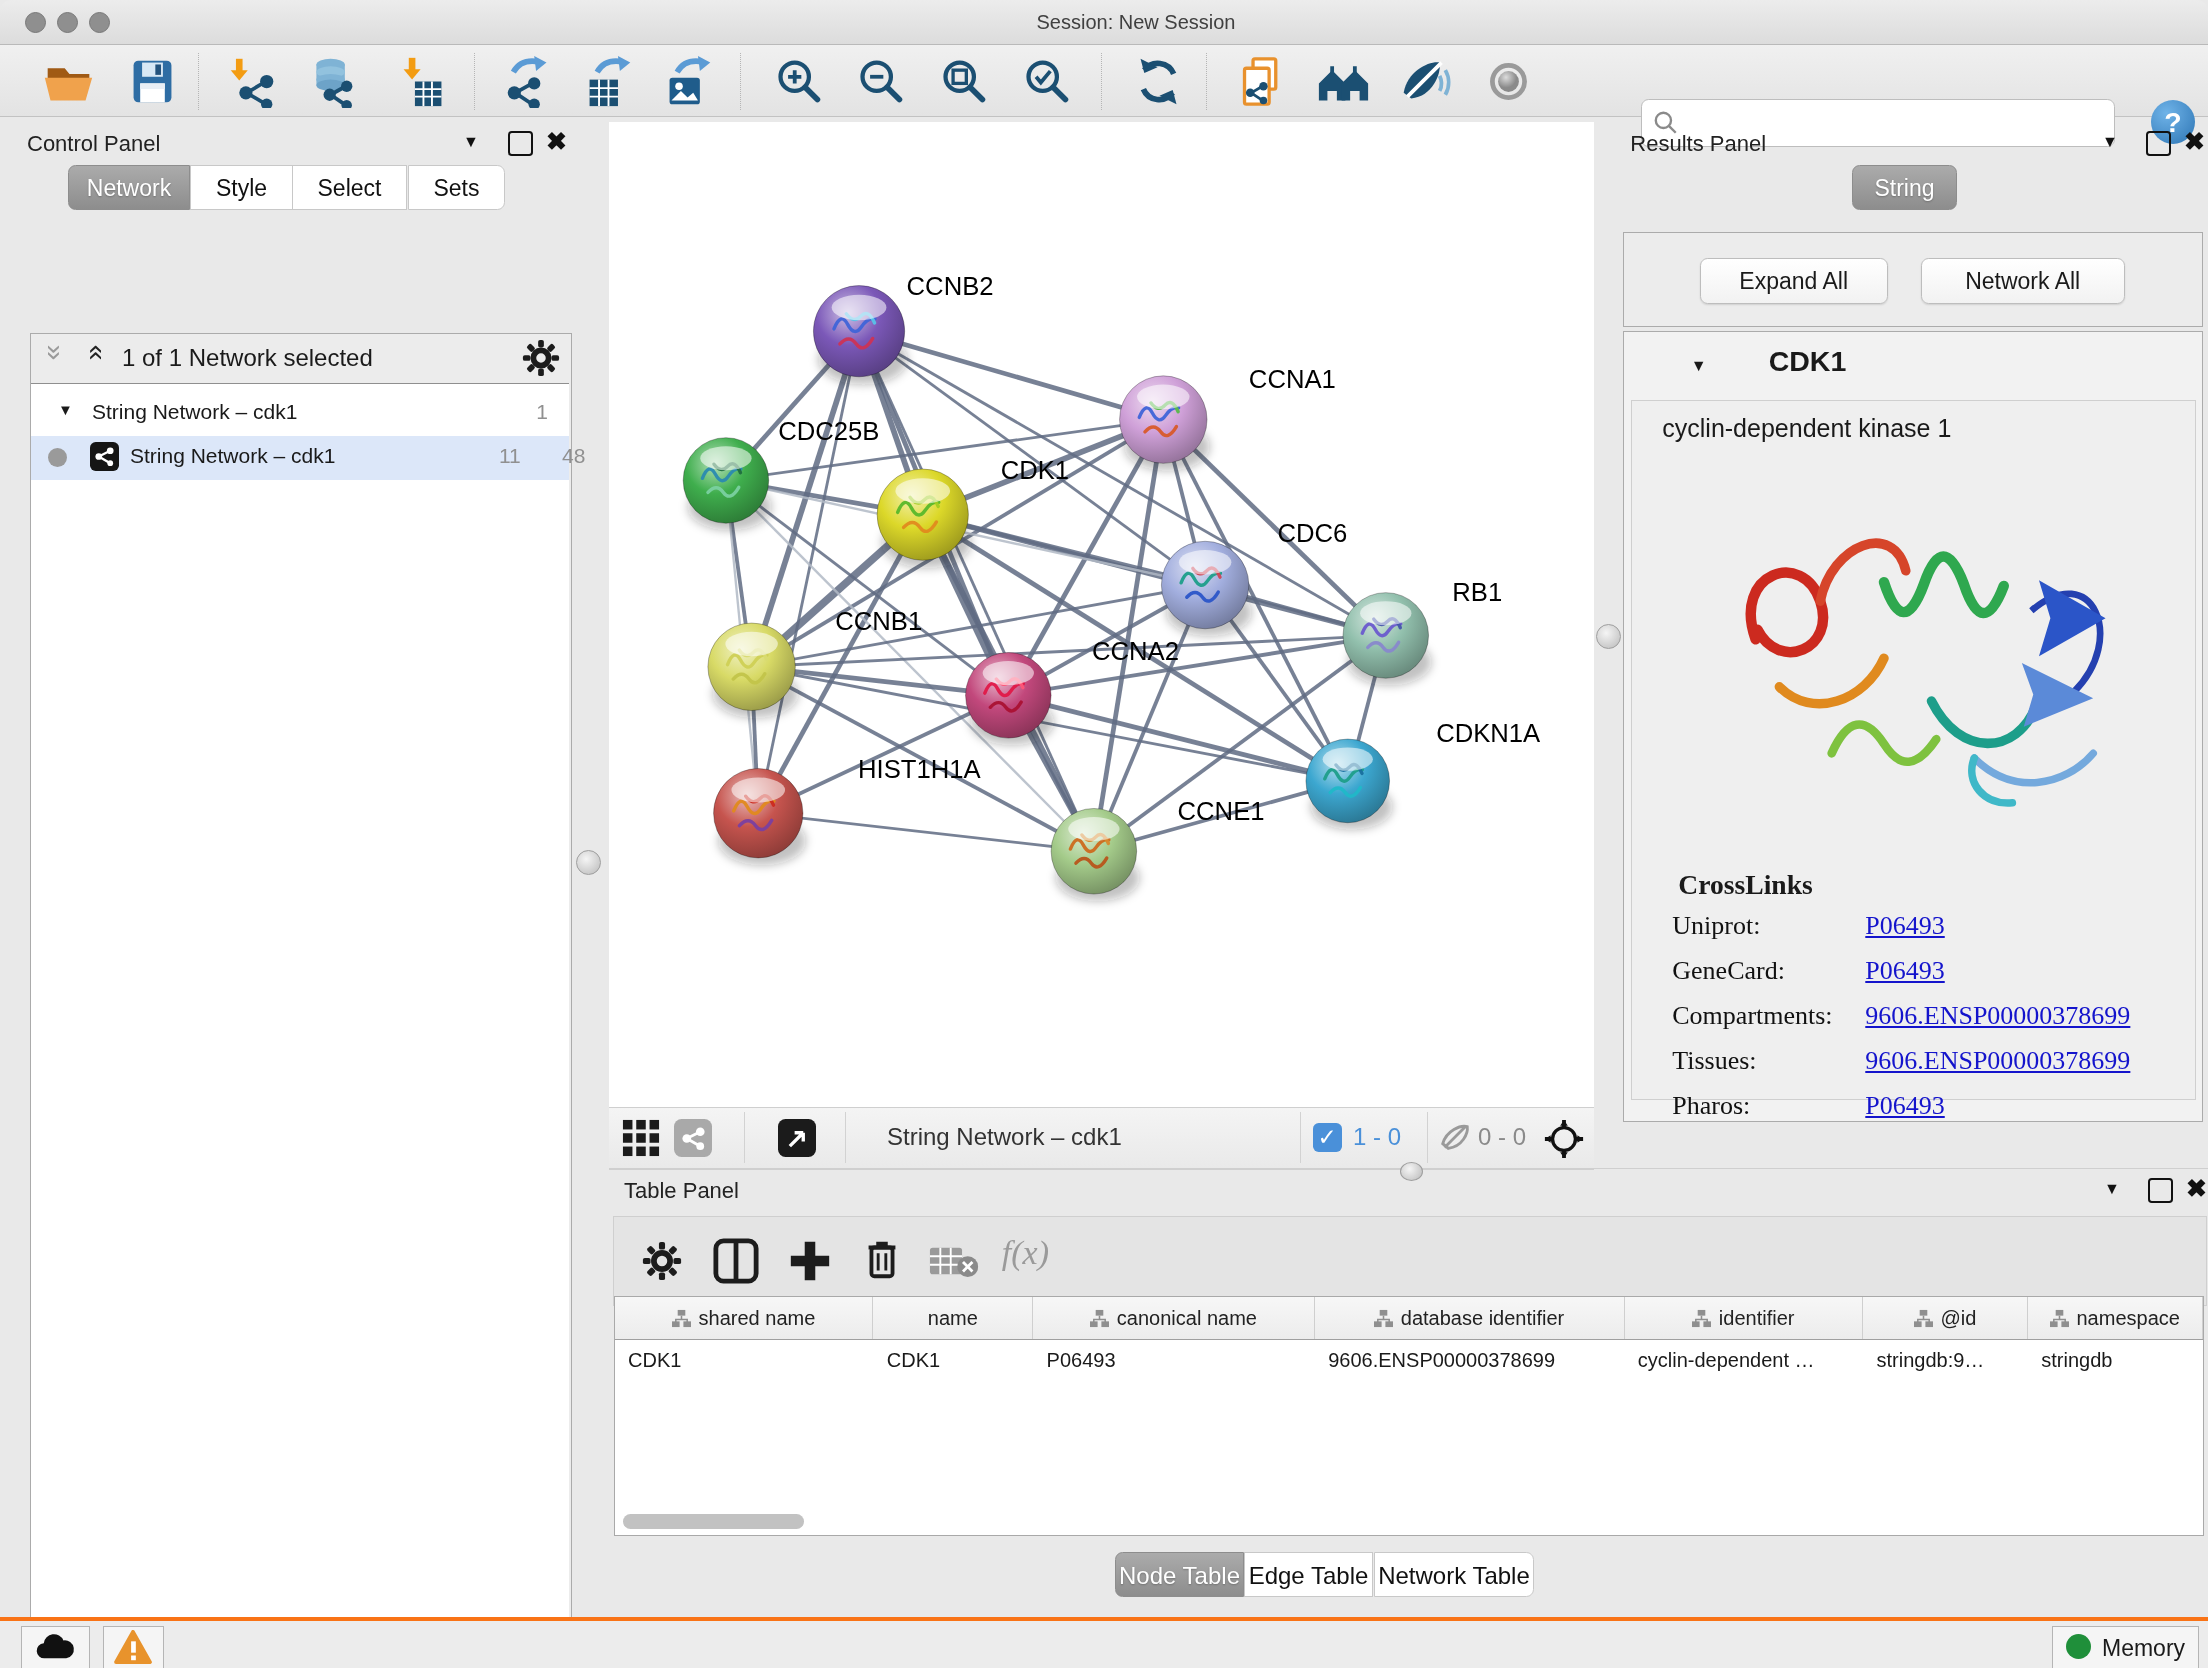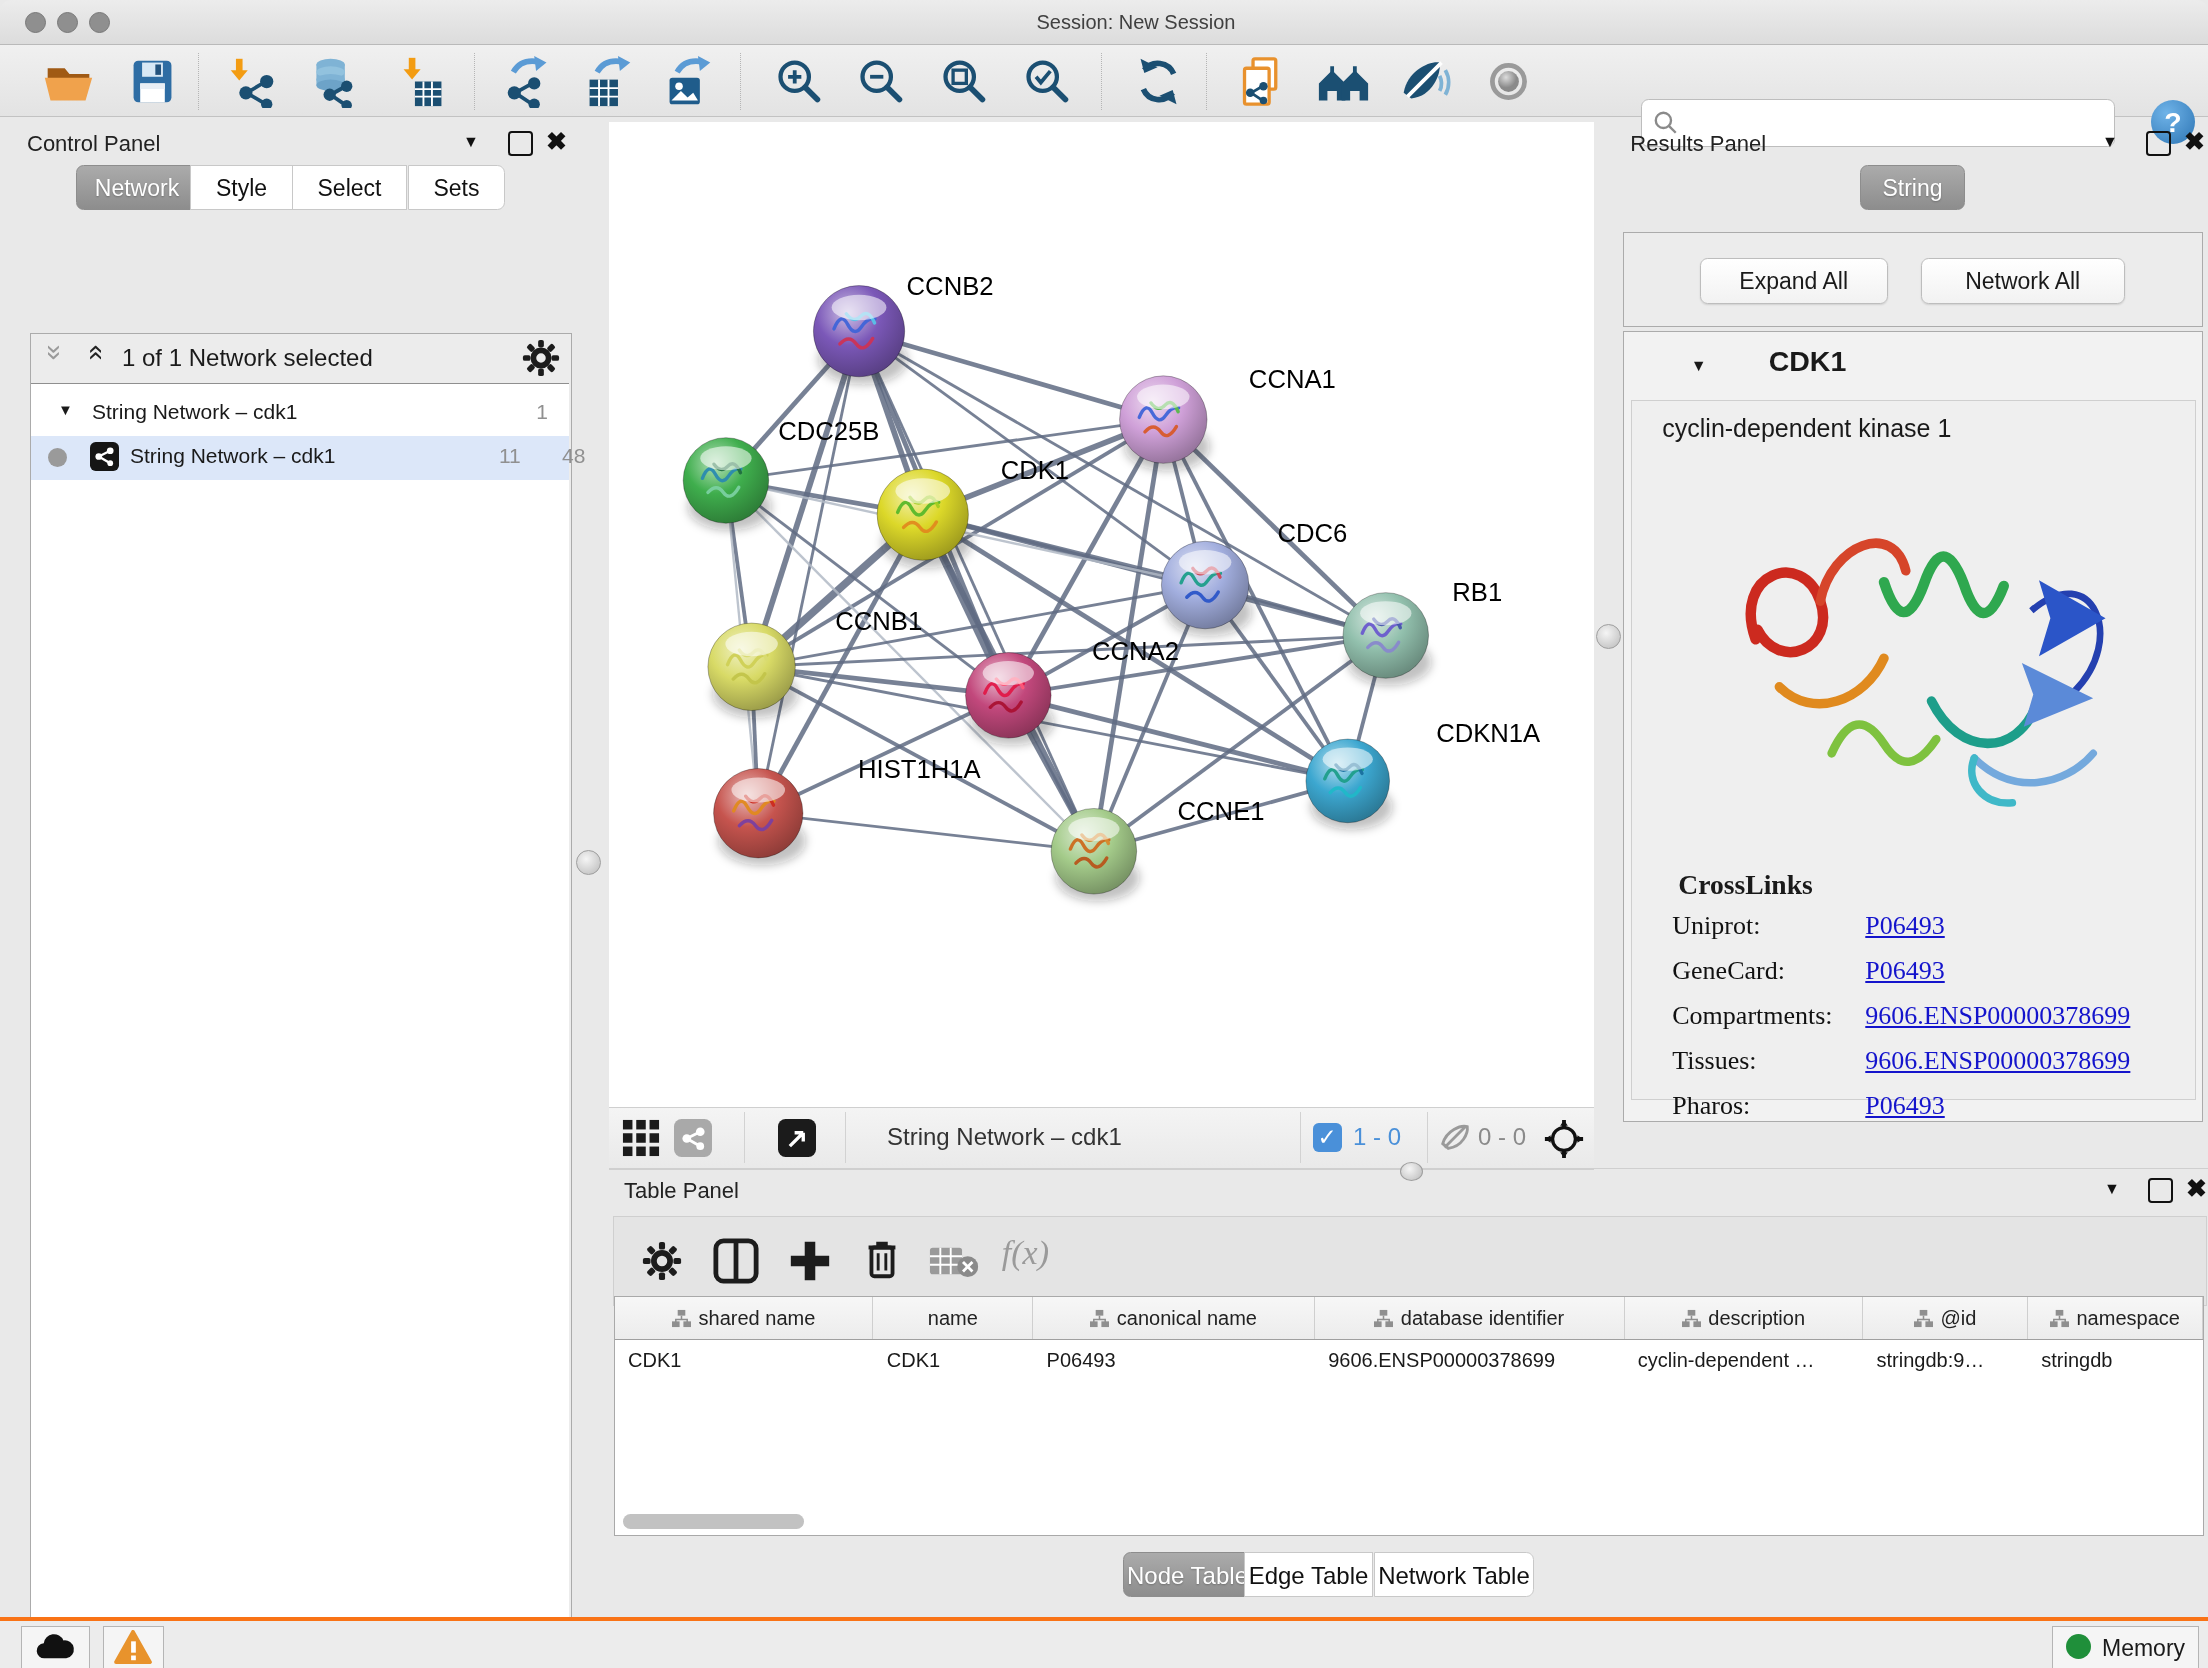--- a/index.html
+++ b/index.html
@@ -15,21 +15,21 @@
   .tb-sep{top:7.6px;width:0;height:57px;border-left:1.9px dotted #b5b5b5;}
   .searchbox{left:1641px;top:54px;width:472px;height:46px;background:#fff;border:1px solid #bdbdbd;border-radius:7.6px;}
   .searchbox svg{position:absolute;left:9.5px;top:8.6px;}
   .help-btn{left:2151px;top:55px;width:44px;height:44px;border-radius:50%;background:radial-gradient(circle at 35% 30%,#6fb3e8,#2c74b3);color:#fff;font-size:28.5px;font-weight:bold;text-align:center;line-height:44px;cursor:pointer;}
   
   .panel-title{font-size:22px;color:#222;}
   .pt-tri{font-size:16px;color:#111;cursor:pointer;}
   .pt-float{width:21px;height:21px;border:2.9px solid #111;border-radius:3.8px;cursor:pointer;}
   .pt-close{font-size:25px;font-weight:bold;color:#111;cursor:pointer;}
   .tab{height:45px;line-height:45px;text-align:center;font-size:23px;background:#fff;border:1px solid #c8c8c8;color:#111;cursor:pointer;box-sizing:border-box;}
-  .tab.sel{background:linear-gradient(#ababab,#8d8d8d);color:#fff;border-color:#8d8d8d;text-shadow:0 1px 1.9px rgba(0,0,0,.25);margin-left:8px;}
+  .tab.sel{background:linear-gradient(#ababab,#8d8d8d);color:#fff;border-color:#8d8d8d;text-shadow:0 1px 1.9px rgba(0,0,0,.25);}
   .btn{background:linear-gradient(#ffffff,#f2f2f2);border:1px solid #bdbdbd;border-radius:7.6px;font-size:23px;text-align:center;cursor:pointer;box-shadow:0 1px 1.9px rgba(0,0,0,.12);}
   
   .cp-box{left:30px;top:217px;width:540px;height:1343px;border:1px solid #ababab;background:#ececec;}
   .cp-chev{font-size:28.5px;cursor:pointer;}
   .cp-list{left:0px;top:49px;width:538px;height:1292px;background:#fff;border-top:1px solid #8f8f8f;}
   .tree-row{width:100%;height:44px;position:relative;font-size:21px;}
   .tree-row.sel{background:#dce7f9;}
   .gray-num{color:#909090;}
   .netsq{width:28.5px;height:28.5px;background:#151515;border-radius:5.7px;position:absolute;}
   .netsq svg{position:absolute;left:3.8px;top:3.8px;}
@@ -714,21 +714,21 @@
           </svg>
           <span>database identifier</span>
         </div>
         <div class="th-cell" style="width: 239px;">
           <svg width="19" height="19" viewBox="0 0 20 20">
             <rect x="6" y="1" width="8" height="6" fill="#8f8f8f"></rect>
             <path d="M10 7v4M4 15v-4h12v4" stroke="#8f8f8f" stroke-width="1.6" fill="none"></path>
             <rect x="0" y="13" width="8" height="6" fill="#8f8f8f"></rect>
             <rect x="12" y="13" width="8" height="6" fill="#8f8f8f"></rect>
           </svg>
-          <span>description</span>
+          <span>identifier</span>
         </div>
         <div class="th-cell" style="width: 165px;">
           <svg width="19" height="19" viewBox="0 0 20 20">
             <rect x="6" y="1" width="8" height="6" fill="#8f8f8f"></rect>
             <path d="M10 7v4M4 15v-4h12v4" stroke="#8f8f8f" stroke-width="1.6" fill="none"></path>
             <rect x="0" y="13" width="8" height="6" fill="#8f8f8f"></rect>
             <rect x="12" y="13" width="8" height="6" fill="#8f8f8f"></rect>
           </svg>
           <span>@id</span>
         </div>

